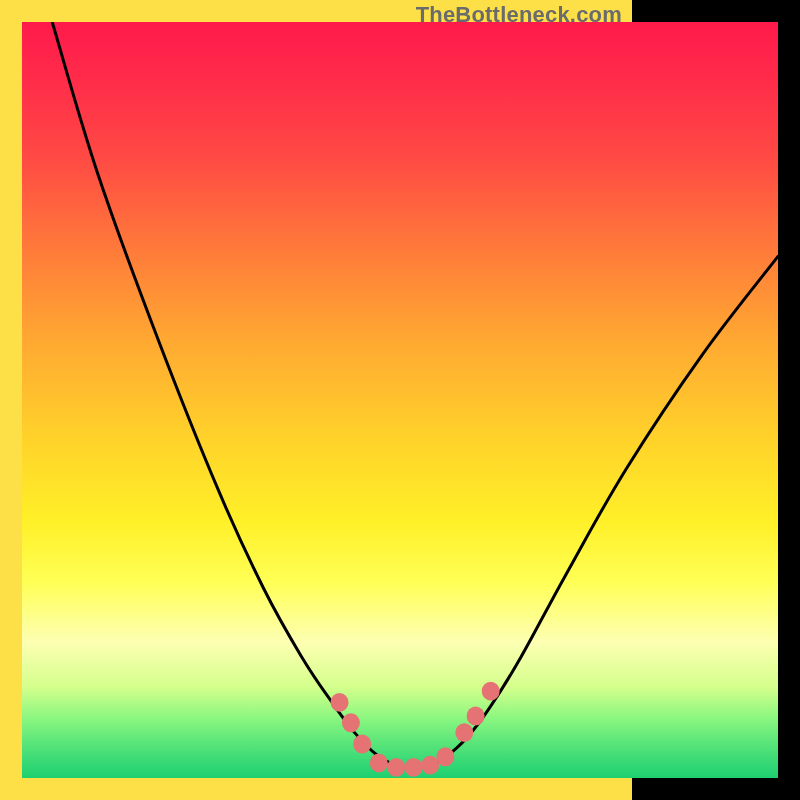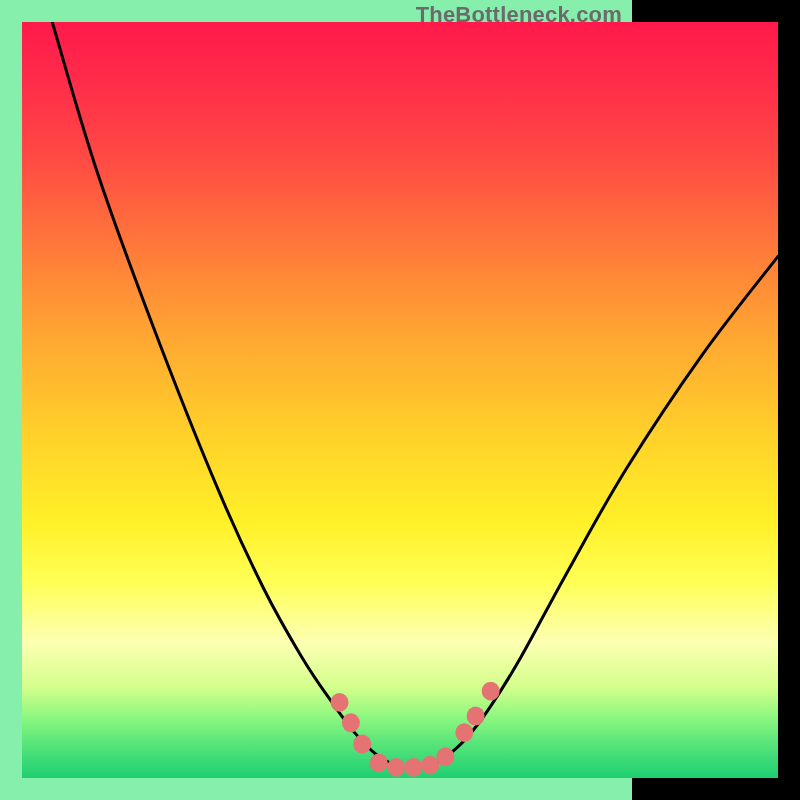--- a/index.html
+++ b/index.html
@@ -9,21 +9,21 @@
     height: 800px;
     background: #000;
     overflow: hidden;
   }
   .frame {
     position: absolute;
     left: 0;
     top: 0;
     width: 632px;
     height: 800px;
-    background: #86efac;
+    background: #fde047;
   }
   .plot-area {
     position: absolute;
     left: 22px;
     top: 22px;
     width: 756px;
     height: 756px;
     overflow: hidden;
   }
   .gradient {

